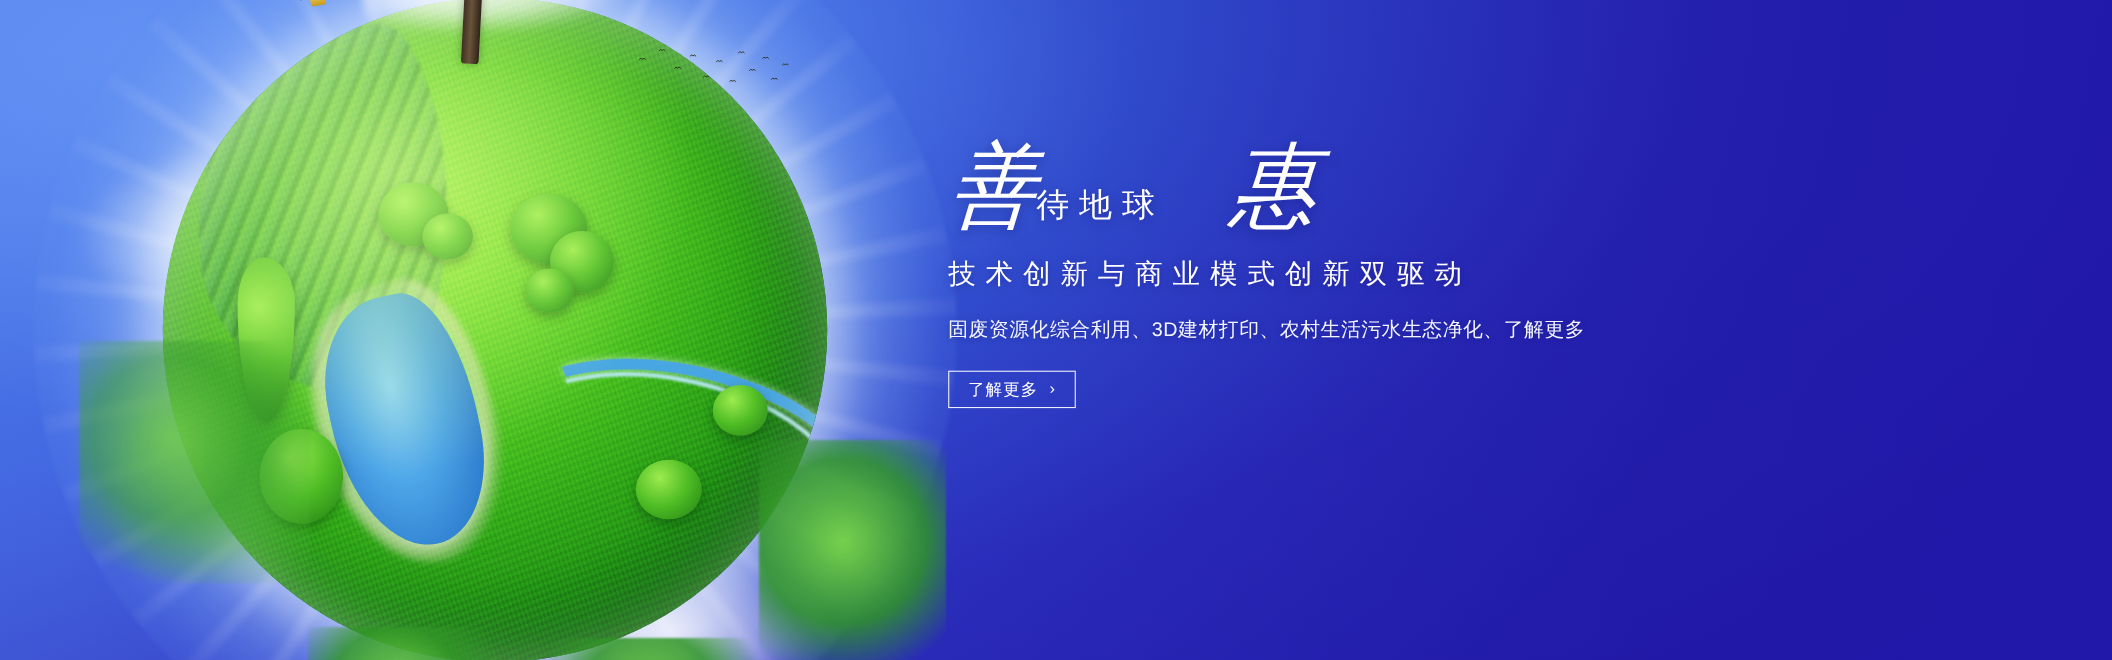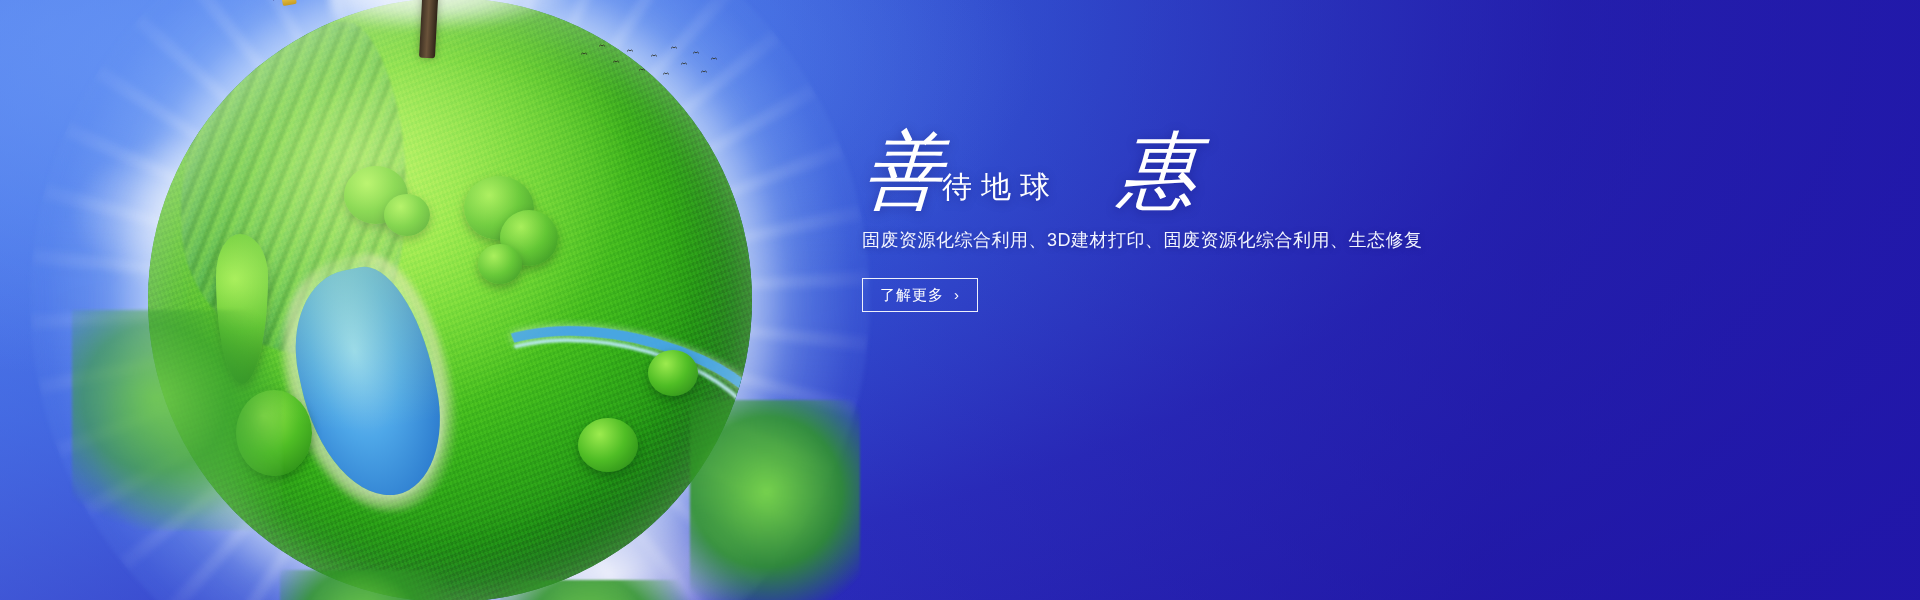--- a/index.html
+++ b/index.html
@@ -384,22 +384,23 @@
 
   <div class="copy">
 
     <div class="headline">
       <span class="hl-big">善</span>
       <span class="hl-small">待地球</span>
       <span class="hl-gap"></span>
       <span class="hl-big">惠</span>
     </div>
 
-
-    <div class="descline">固废资源化综合利用、3D建材打印、固废资源化综合利用、生态修复</div>
+    <div class="subline">技术创新与商业模式创新双驱动</div>
+
+    <div class="descline">固废资源化综合利用、3D建材打印、农村生活污水生态净化、了解更多</div>
 
     <button class="cta">
       <span>了解更多</span>
       <span class="chev">›</span>
     </button>
   </div>
 
 </div>
 
 </body></html>

